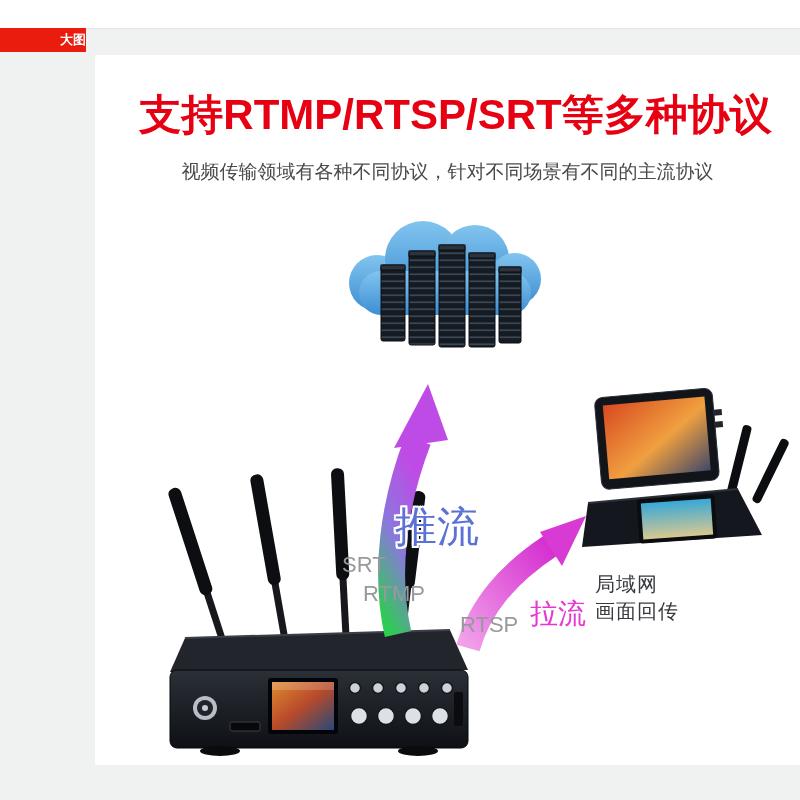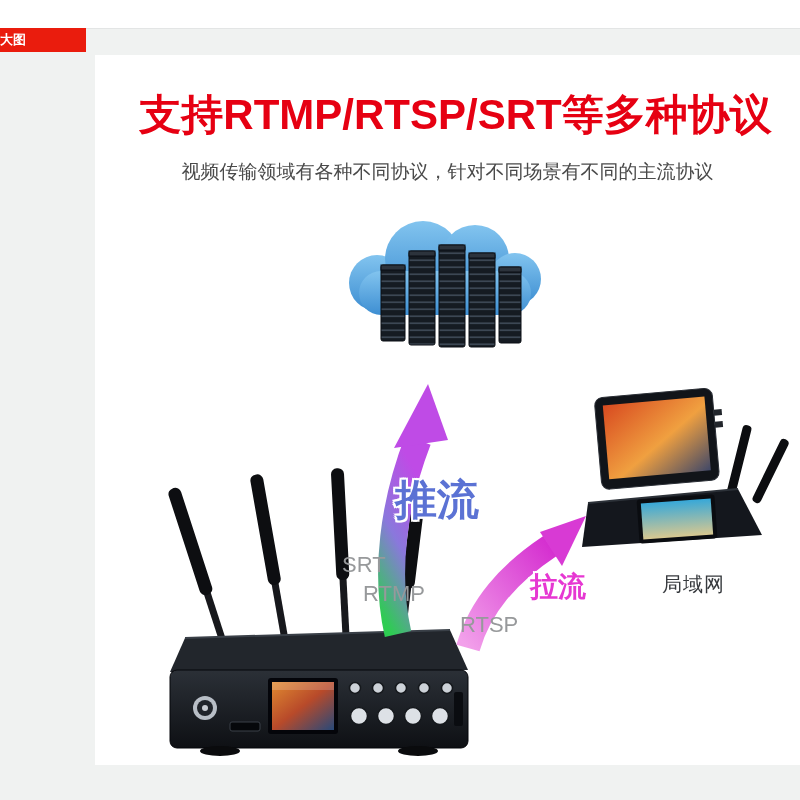--- a/index.html
+++ b/index.html
@@ -1,42 +1,42 @@
 <!DOCTYPE html>
 <html><head>
 <meta charset="utf-8">
 <style>
   html,body{margin:0;padding:0;}
   .page{position:relative;width:800px;height:800px;overflow:hidden;background:#f0f2f1;
         font-family:"Liberation Sans","DejaVu Sans",sans-serif;}
   .top-strip{position:absolute;top:0;left:0;width:800px;height:28px;background:#ffffff;
         border-bottom:1px solid #e3e5e5;}
   .corner-badge{position:absolute;top:28px;left:0;width:86px;height:24px;background:#ea1c0d;
-        color:#ffffff;font-size:13px;line-height:24px;text-align:left;font-weight:bold;}
+        color:#ffffff;font-size:13px;line-height:24px;text-align:right;font-weight:bold;}
   .canvas{position:absolute;left:95px;top:55px;width:705px;height:710px;background:#ffffff;}
   .title{position:absolute;top:24px;left:0;width:705px;margin:8px;text-align:center;
         color:#e60012;font-size:42px;font-weight:800;letter-spacing:0px;}
   .sub{position:absolute;left:0;width:705px;margin:0;text-align:center;color:#4a4a4a;font-size:19px;}
   .s1{top:92px;margin-top:12px;}
   .s2{top:126px;}
   .cloud-wrap{position:absolute;left:240px;top:158px;width:215px;height:140px;}
   .cloud-label{position:absolute;left:240px;top:300px;width:215px;text-align:center;
         color:#3c4146;font-size:21px;letter-spacing:2px;}
   .encoder-wrap{position:absolute;left:55px;top:403px;width:330px;height:302px;}
   .receiver-wrap{position:absolute;left:485px;top:330px;width:210px;height:190px;}
-  .receiver-label{position:absolute;left:500px;width:130px;text-align:right;
+  .receiver-label{position:absolute;left:500px;width:130px;text-align:left;
         color:#36393d;font-size:20px;letter-spacing:1px;}
   .rl1{top:516px;}
   .rl2{top:543px;}
   .arrow{position:absolute;}
   .arrow-push{left:273px;top:327px;width:100px;height:260px;}
   .arrow-pull{left:357px;top:443px;width:140px;height:160px;}
-  .stream-label{position:absolute;font-weight:700;
+  .stream-label{position:absolute;font-weight:400;
         text-shadow:2px 0 0 #fff,-2px 0 0 #fff,0 2px 0 #fff,0 -2px 0 #fff,
-                    2px 2px 0 #fff,-2px -2px 0 #fff,2px -2px 0 #fff,-2px 2px 0 #fff;}
+                    2px 2px 0 #fff,-2px -2px 0 #fff,2px -2px 0 #fff,-2px 2px 0 #fff;margin-top:27px;}
   .push-label{left:300px;top:417px;font-size:42px;color:#5b72d4;}
   .pull-label{left:435px;top:513px;font-size:28px;color:#e637d2;}
   .proto{position:absolute;color:#97999b;font-size:22px;}
   .p-srt{left:247px;top:497px;}
   .p-rtmp{left:268px;top:526px;}
   .p-rtsp{left:365px;top:557px;}
 </style>
 </head>
 <body>
 
@@ -178,20 +178,21 @@
           <path d="M8 118 L158 104 L182 150 L2 162 Z" fill="#14171d"></path>
           <path d="M8 118 L158 104" stroke="#2c3138" stroke-width="2" fill="none"></path>
           <g transform="rotate(-4 97 134)">
             <rect x="58" y="112" width="78" height="44" rx="3" fill="#0a0c10"></rect>
             <rect x="62" y="116" width="70" height="36" fill="url(#beachG)"></rect>
           </g>
         </g>
       </svg>
     </div>
     <div class="receiver-label rl1">局域网</div>
+    <div class="receiver-label rl2">画面回传</div>
 
     <div class="arrow arrow-push">
       <svg width="100" height="260" viewBox="0 0 100 260">
         <defs>
           <linearGradient id="pushG" x1="0" y1="1" x2="0.25" y2="0">
             <stop offset="0" stop-color="#2ecc52"></stop>
             <stop offset="0.5" stop-color="#8a78dc"></stop>
             <stop offset="1" stop-color="#bf4be6"></stop>
           </linearGradient>
         </defs>

